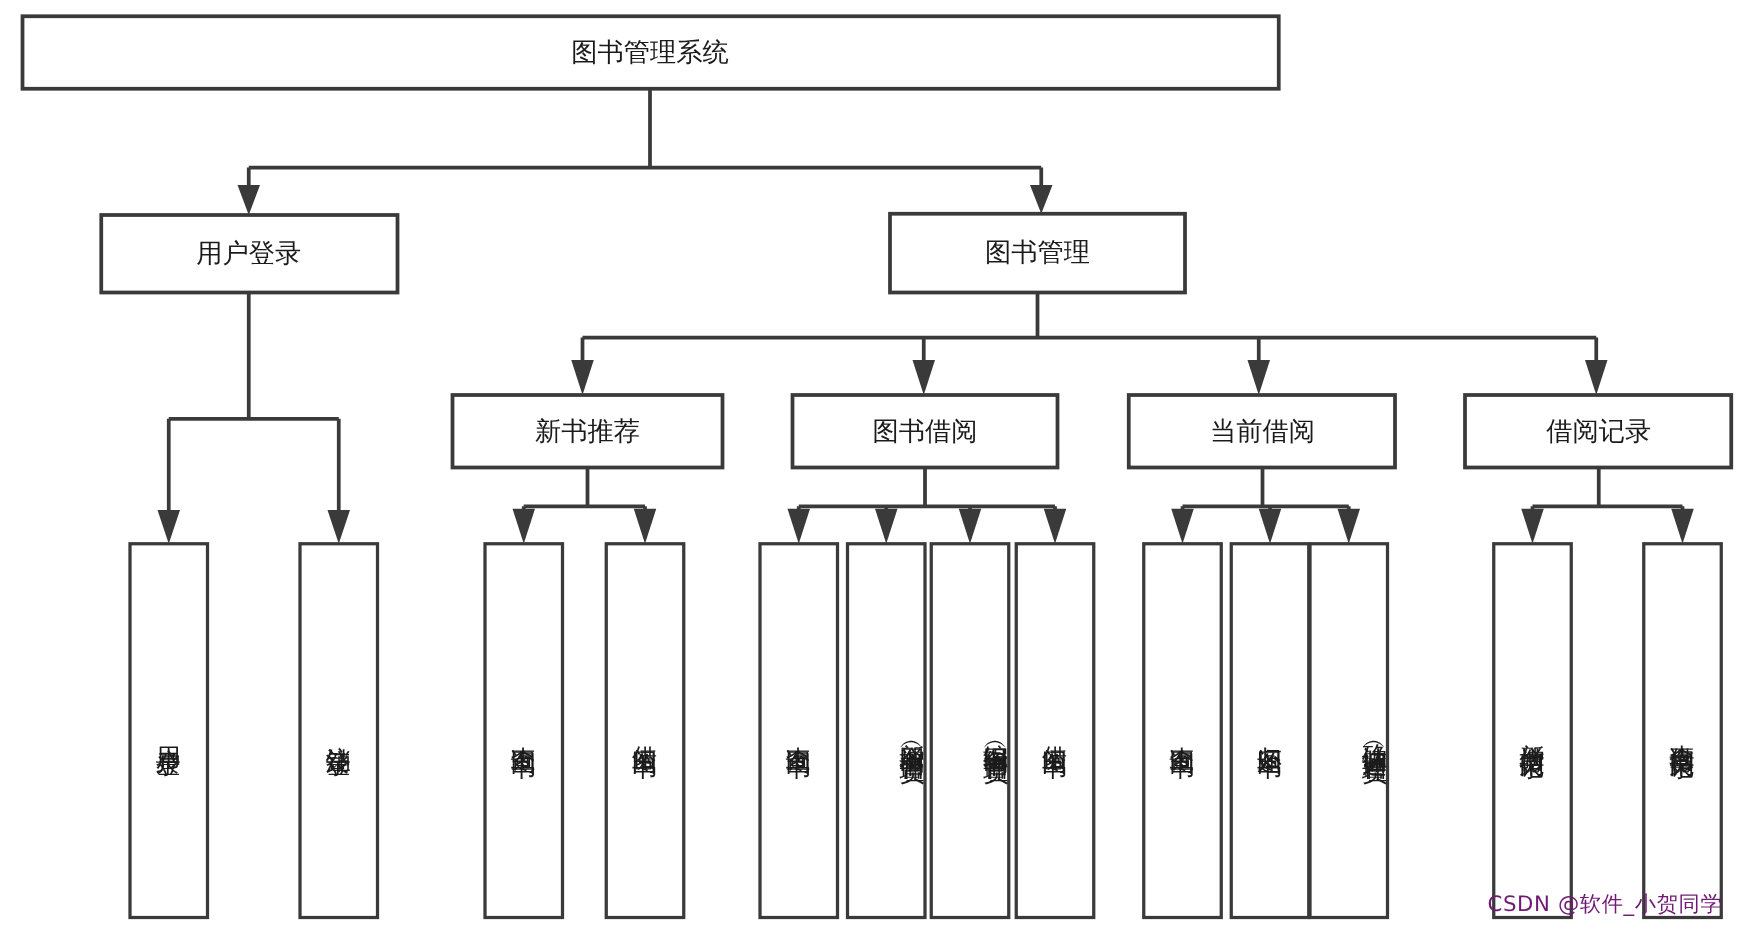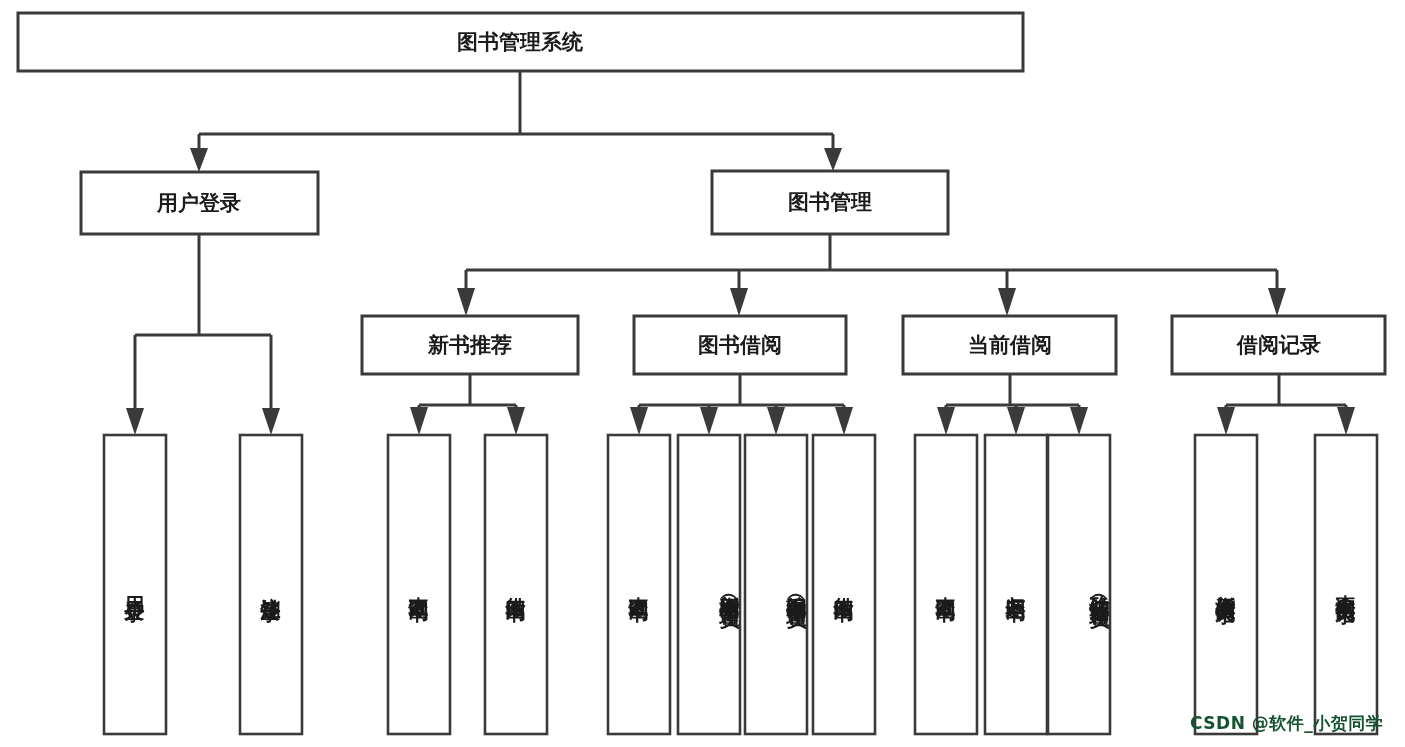--- a/index.html
+++ b/index.html
@@ -12,21 +12,20 @@
     width: 1405px;
     height: 747px;
     overflow: hidden;
     font-family: "DejaVu Sans", "Liberation Sans", sans-serif;
   }
   #diagram-root {
     position: relative;
     width: 1405px;
     height: 629px;
     background: #ffffff;
-    font-weight: bold;
   }
   svg.diagram-canvas {
     position: absolute;
     top: 0;
     left: 0;
     width: 1405px;
     height: 747px;
     display: block;
   }
   .node-box {
@@ -74,21 +73,21 @@
     display: flex;
     align-items: center;
     justify-content: center;
   }
   .watermark {
     position: absolute;
     left: 1190px;
     top: 712px;
     font-family: "DejaVu Sans", "Liberation Sans", sans-serif;
     font-size: 17px;
-    color: #14532d;
+    color: #701a75;
     white-space: nowrap;
     letter-spacing: 0.5px;
   }
 </style>
 </head>
 <body>
 
 <div id="diagram-root">
 
   <svg class="diagram-canvas" viewBox="0 0 1405 747" xmlns="http://www.w3.org/2000/svg">

